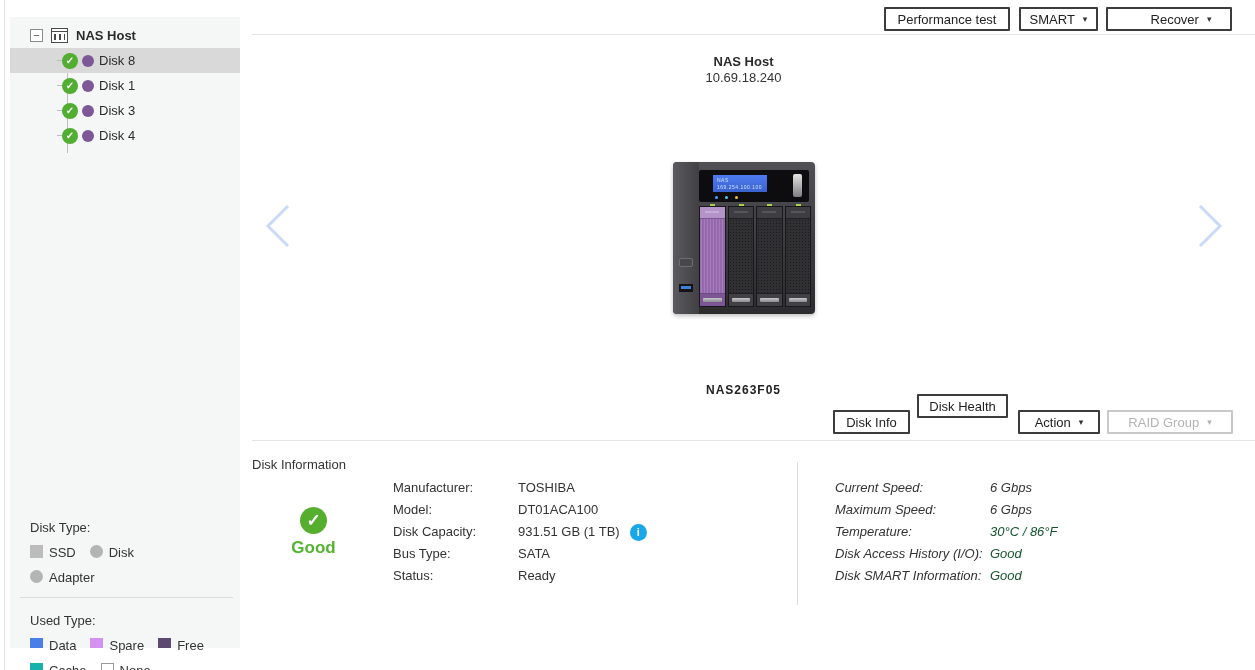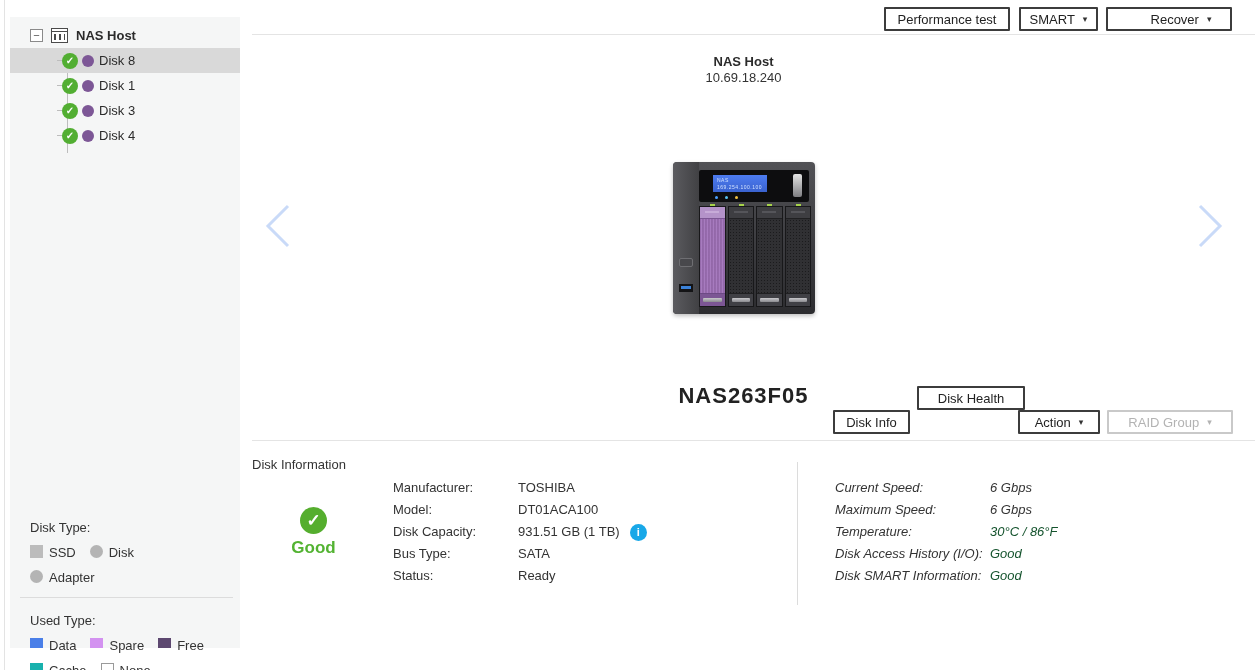--- a/index.html
+++ b/index.html
@@ -46,33 +46,33 @@
   .legend-hr { margin:12px 0 0 10px; width:213px; height:1px; background:#dcdcdc; }
 
   
   .btn { position:absolute; height:24px; background:#fff; border:2px solid #3c3c3c; border-radius:1px;
     display:flex; align-items:center; justify-content:center; font-size:13px; color:#222; cursor:pointer; }
   .btn .caret { font-size:9px; margin-left:8px; color:#333; line-height:1; }
   .btn-perf    { left:884px; top:7px;  width:126px; }
   .btn-vjbod   { left:1019px; top:7px; width:79px; }
   .btn-recover { left:1106px; top:7px; width:126px;padding-left:24px; }
   .btn-diskinfo   { left:833px;  top:410px; width:77px; }
-  .btn-diskhealth { left:917px;  top:386px; width:108px; }
+  .btn-diskhealth { left:917px;  top:394px; width:91px; }
   .btn-action     { left:1018px; top:410px; width:82px; }
   .btn-raid       { left:1107px; top:410px; width:126px; border-color:#c9c9c9; color:#b3b3b3; cursor:default; }
   .btn-raid .caret { color:#b3b3b3; }
 
   .hdr-divider  { position:absolute; left:252px; top:34px;  width:1003px; height:1px; background:#e4e4e4; }
   .mid-divider  { position:absolute; left:252px; top:440px; width:1003px; height:1px; background:#e4e4e4; }
 
   
   .center-col { position:absolute; left:252px; width:983px; text-align:center; }
   .host-name { top:54px; font-size:13px; font-weight:700; color:#2b2b2b; }
   .host-ip   { top:70px; font-size:13px; color:#333; }
-  .model-name{ top:383px; font-size:22px; font-weight:700; letter-spacing:1px; color:#222; }
+  .model-name{ top:383px; font-size:12px; font-weight:700; letter-spacing:1px; color:#222; }
   .chevron { position:absolute; top:201px; cursor:pointer; }
   .chevron-left  { left:260px; }
   .chevron-right { left:1192px; }
 
   
   .device { position:absolute; left:673px; top:162px; width:142px; height:152px; }
   .dev-body { position:absolute; inset:0; border-radius:4px;
     background:linear-gradient(180deg,#515155 0%,#3c3c40 55%,#2c2c2f 100%);
     box-shadow:0 2px 4px rgba(0,0,0,.25); }
   .dev-left { position:absolute; left:0; top:0; width:26px; height:152px; border-radius:4px 0 0 4px;

